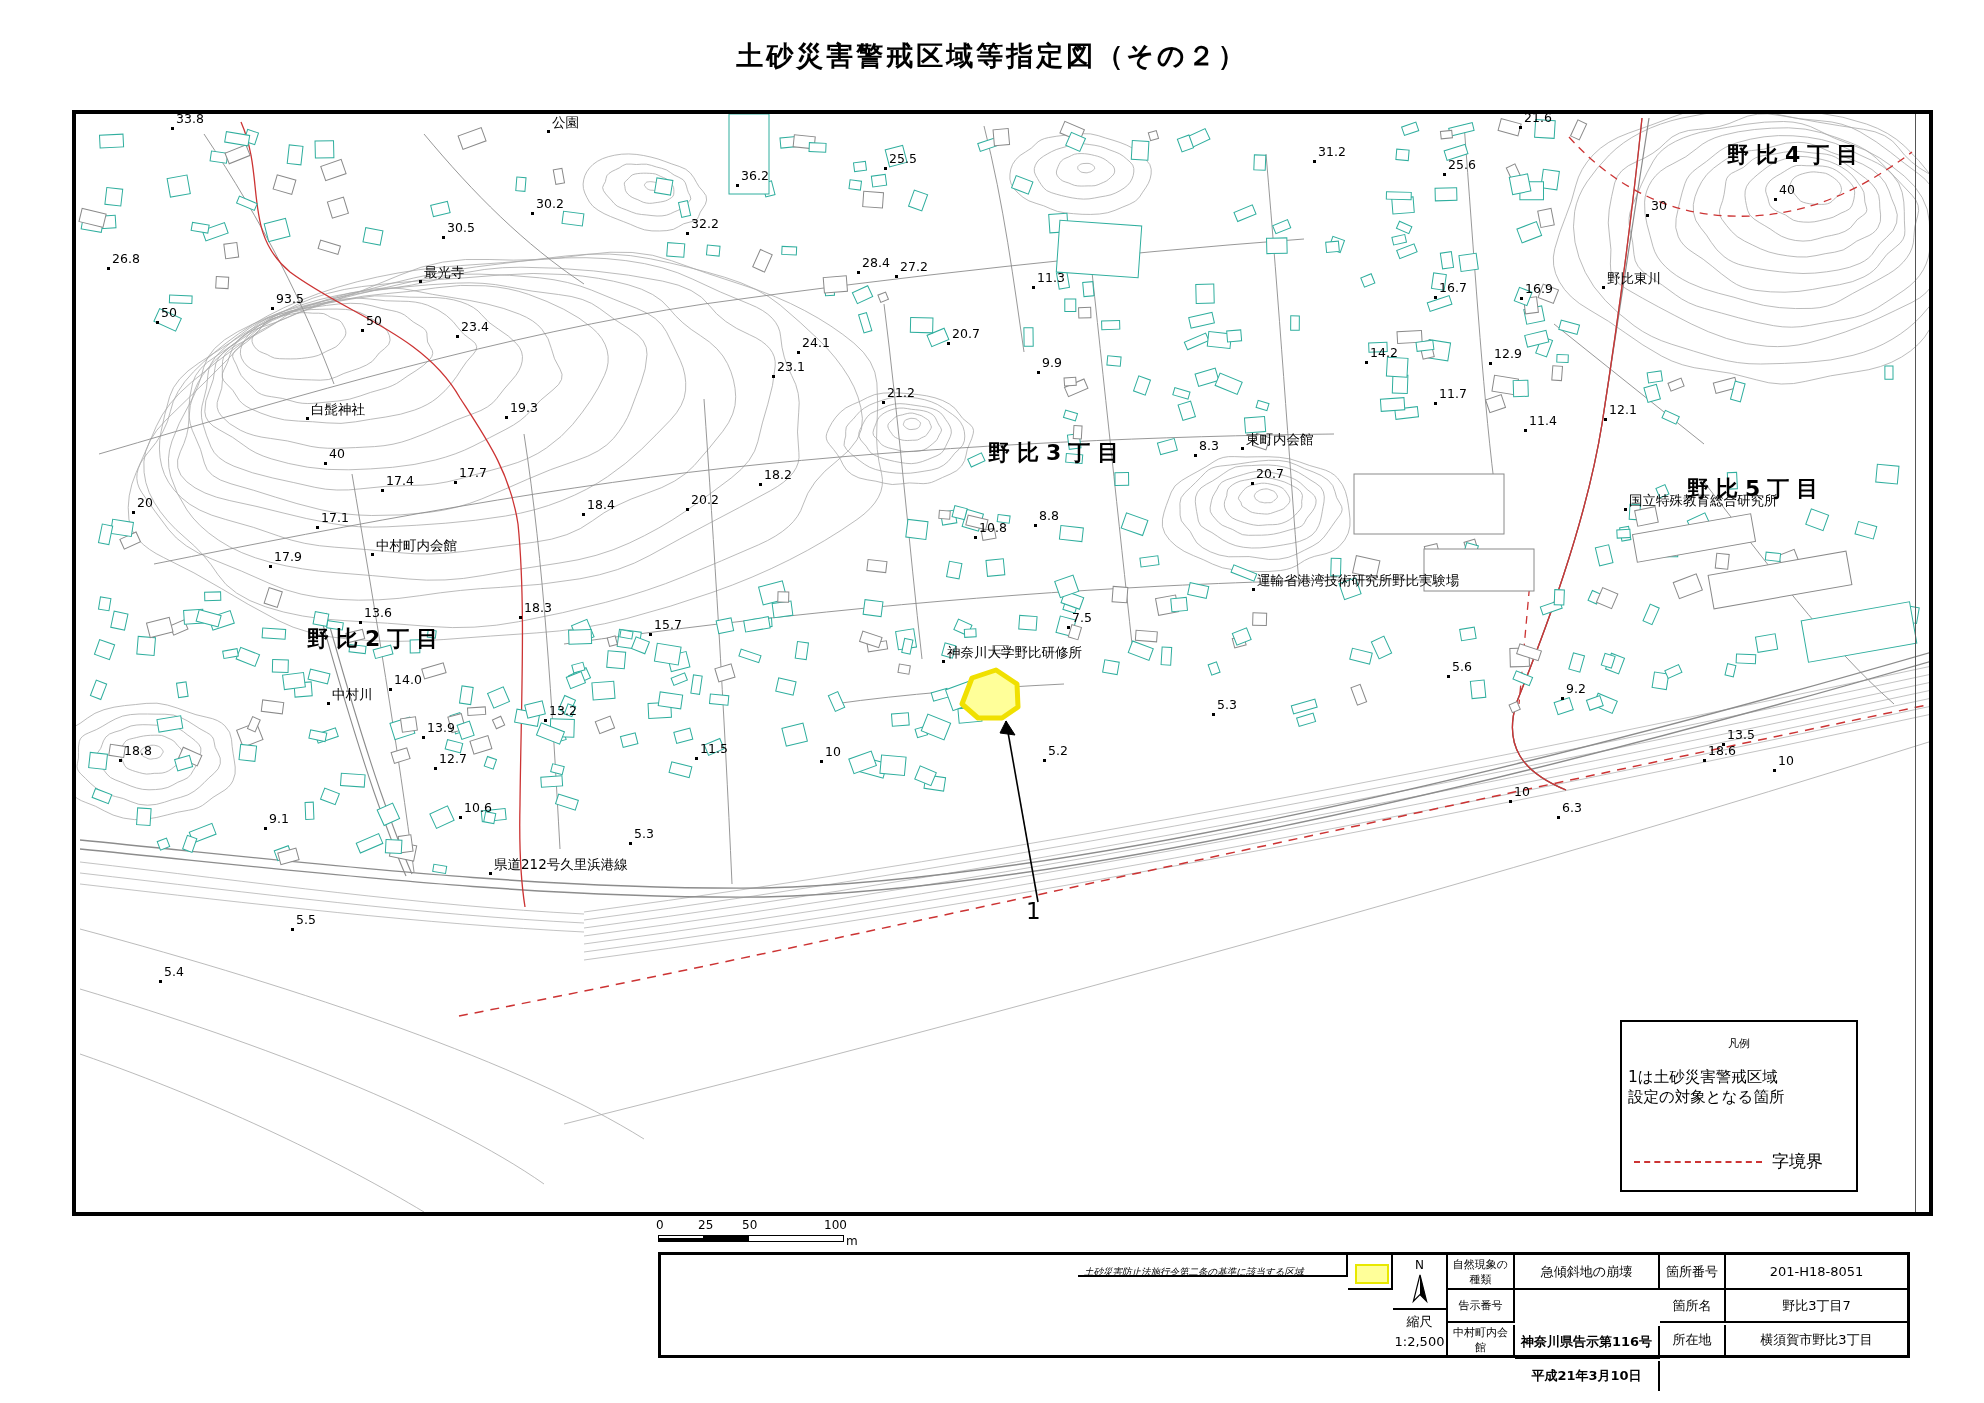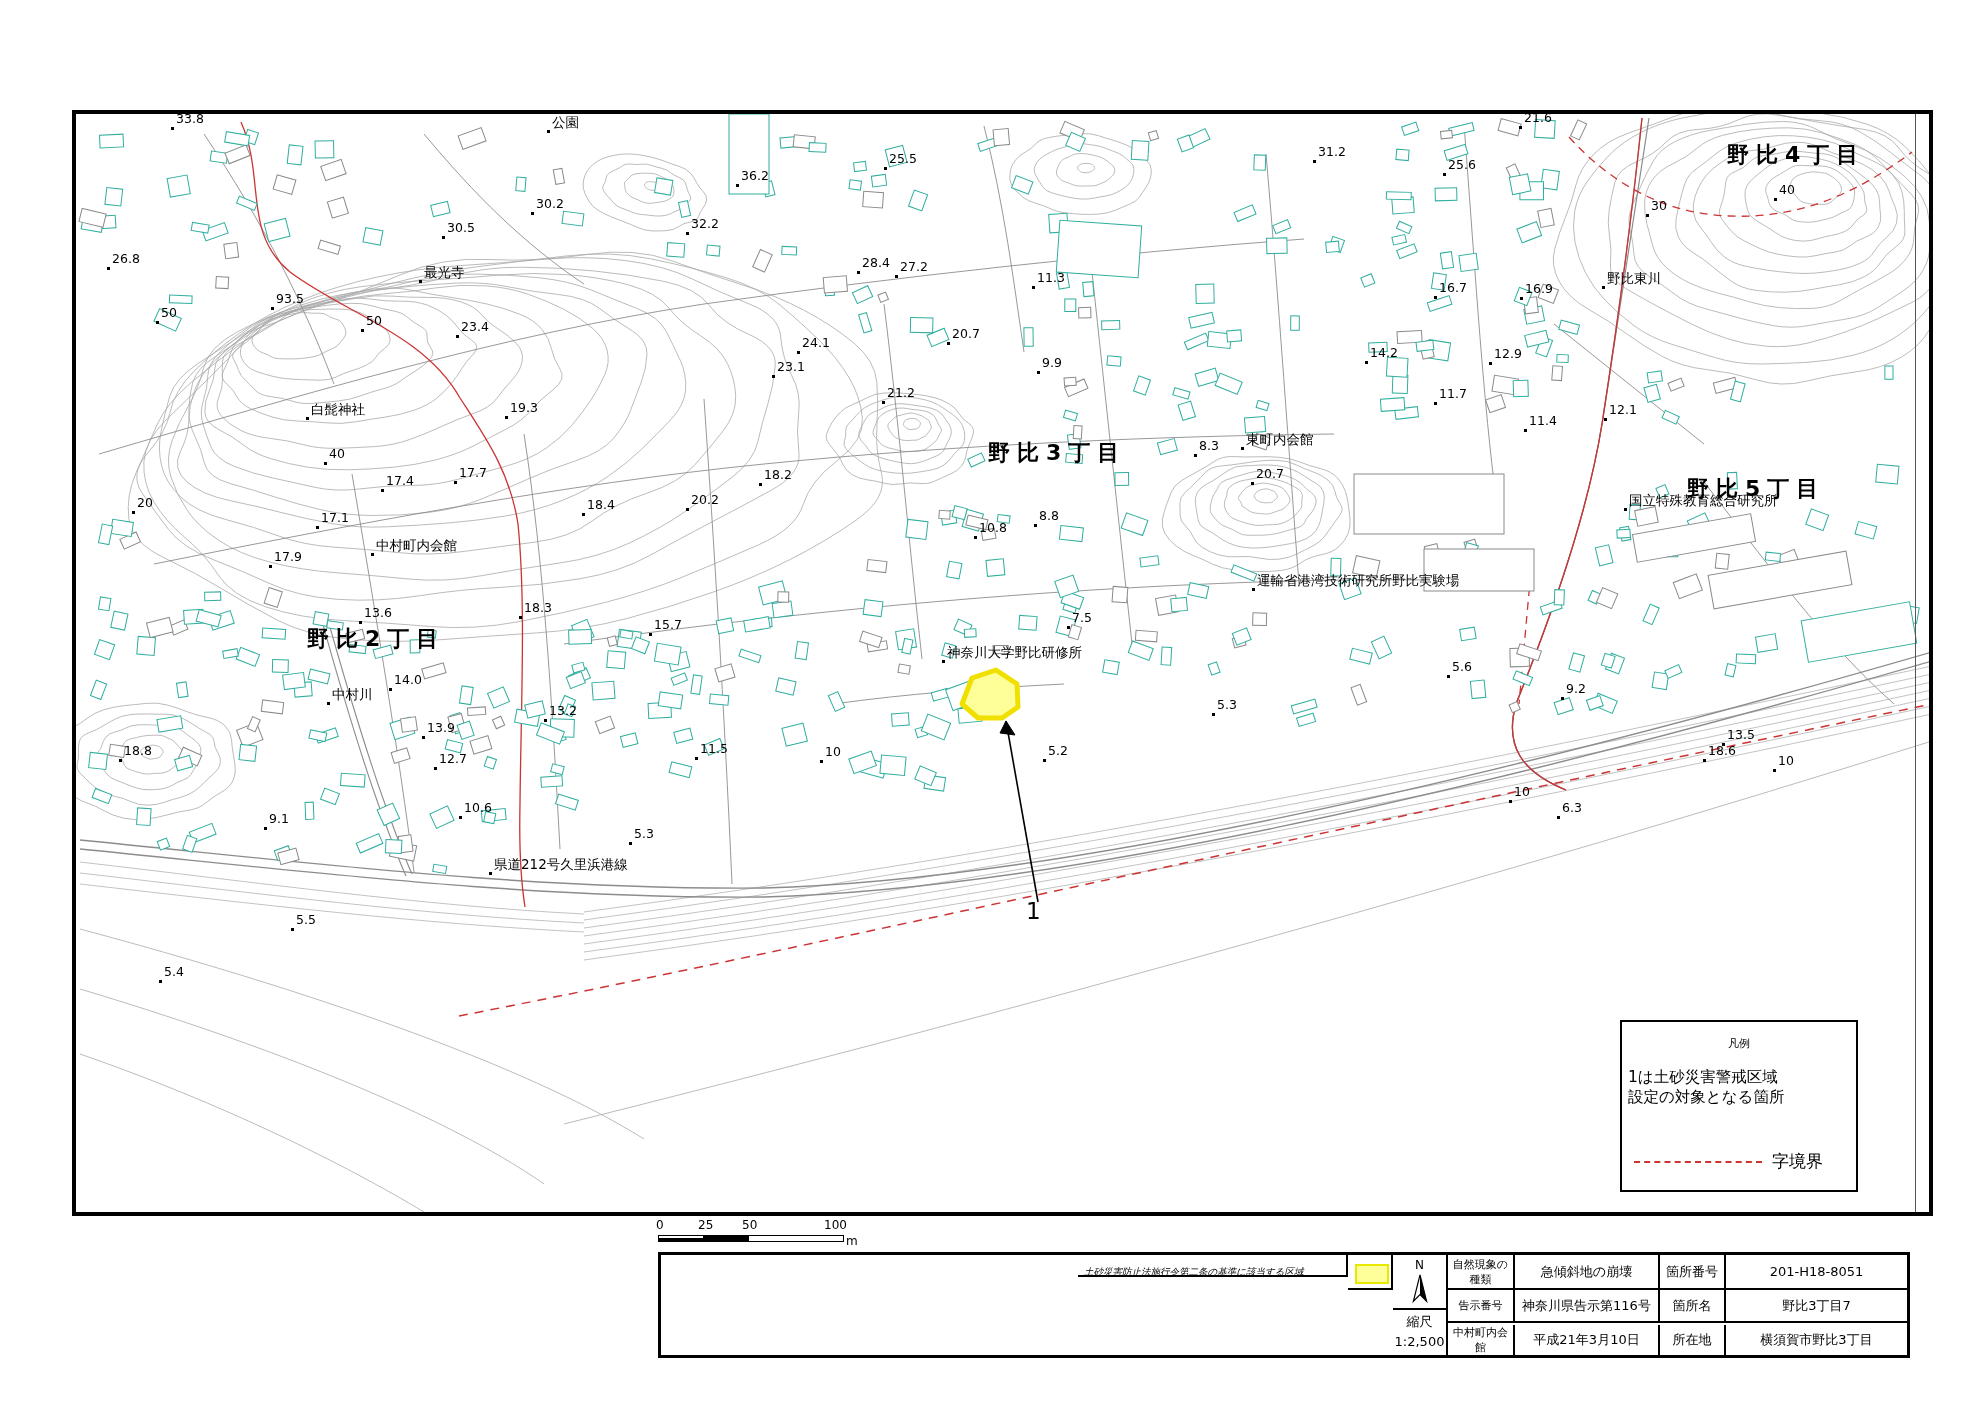--- a/index.html
+++ b/index.html
@@ -49,27 +49,28 @@
   .c-scale{left:732px;top:55px;width:55px;height:45px;border-right:2px solid #000;
            text-align:center;font-size:13px;padding-top:2px;line-height:20px;}
   .c-l1{left:787px;width:67px;border-right:2px solid #000;font-size:11px;text-align:center;}
   .c-v1{left:854px;width:145px;border-right:2px solid #000;font-size:13px;text-align:center;}
   .c-l2{left:999px;width:66px;border-right:2px solid #000;font-size:13px;text-align:center;}
   .c-v2{left:1065px;width:181px;font-size:13px;text-align:center;}
   .row0{top:0;height:35px;border-bottom:2px solid #000;}
   .row1{top:35px;height:33px;border-bottom:2px solid #000;}
   .row2{top:70px;height:30px;}
   .vmid{display:flex;align-items:center;justify-content:center;}
-  .bold{font-weight:normal;}
+  .bold{font-weight:bold;margin-top:36px;}
 </style>
 </head>
 <body>
 
 <div class="page">
 
+  <div class="page-title">土砂災害警戒区域等指定図（その２）</div>
 
   <div class="map-frame">
     <svg id="map-svg" width="1853" height="1098" viewBox="72 110 1853 1098">
         <path d="M872.9,378.9Q874.5,401 872.9,422.9Q871.3,444.8 877.5,469.4Q883.6,494 852.9,515.6Q822.2,537.3 785.7,555.7Q749.3,574.1 708,588.5Q666.8,603 622.9,614.5Q579,625.9 532.8,628.9Q486.7,631.9 439.9,635.5Q393.2,639.2 348.2,635.5Q303.2,631.8 273.2,616.1Q243.2,600.4 217.3,584.5Q191.4,568.7 159.6,553.5Q127.8,538.3 124.9,515.1Q121.9,491.8 132.2,468.5Q142.5,445.2 152.3,422.3Q162.2,399.4 187.4,378.3Q212.7,357.1 241.5,336.4Q270.3,315.7 312.8,302.4Q355.3,289.1 396,271Q436.8,253 485.1,255.5Q533.4,258 582.3,250.6Q631.3,243.3 667.5,256.7Q703.8,270 738.4,280.9Q773,291.8 800.7,306.6Q828.5,321.3 849.9,339.1Q871.2,356.8 872.9,378.9Z" fill="none" stroke="#a9a9a9" stroke-width="0.8"></path>
         <path d="M844.7,373Q856.5,392.5 858.4,414.3Q860.2,436.1 833.2,456.7Q806.1,477.3 799,500.9Q791.8,524.5 754.6,540.8Q717.4,557.1 680.4,572.3Q643.5,587.5 601.4,598.4Q559.4,609.3 514.6,617.7Q469.7,626.2 426.7,622.5Q383.7,618.9 340,616.6Q296.4,614.3 261.8,602.9Q227.3,591.4 214,570.7Q200.8,549.9 181.1,533.7Q161.5,517.4 150.1,498.2Q138.7,479.1 139.9,457.8Q141.1,436.5 162,416Q182.9,395.6 203.1,376Q223.2,356.4 243.5,334.4Q263.8,312.4 305.9,301Q348,289.6 388.7,279.1Q429.5,268.5 472.7,262.8Q515.8,257.2 561.6,252Q607.4,246.8 646.5,254.8Q685.6,262.7 720.5,273.2Q755.4,283.7 776.2,301.1Q796.9,318.5 814.9,335.9Q832.9,353.4 844.7,373Z" fill="none" stroke="#a9a9a9" stroke-width="0.8"></path>
         <path d="M787.7,371.5Q797.2,389 794.7,408.2Q792.2,427.5 794.9,448.6Q797.6,469.7 766.3,486.8Q734.9,503.9 705.3,519.3Q675.6,534.8 645.9,551.4Q616.2,568 575.9,574.8Q535.6,581.6 496.4,583.4Q457.2,585.3 415.8,591.7Q374.4,598.1 334.3,595.4Q294.1,592.7 266.1,579.7Q238,566.8 208.2,555.2Q178.4,543.5 164.5,525.4Q150.6,507.3 137.9,488.7Q125.3,470 143.8,448.9Q162.3,427.8 166.3,407.6Q170.3,387.4 189.4,367.9Q208.6,348.3 234.7,329.7Q260.9,311.1 296.6,296.4Q332.2,281.8 373.4,273Q414.6,264.2 456.3,261.6Q498,259 540.4,255.2Q582.8,251.5 621.8,256.6Q660.7,261.6 688.3,275Q715.8,288.4 745.5,300.1Q775.2,311.8 776.7,332.9Q778.3,354 787.7,371.5Z" fill="none" stroke="#a9a9a9" stroke-width="0.8"></path>
         <path d="M771.2,362.1Q769.5,381.6 763.8,400.2Q758,418.8 753.8,437.8Q749.6,456.8 727.2,474Q704.8,491.2 680.6,507.9Q656.4,524.6 625.2,539.1Q594,553.6 555,559.1Q516,564.7 478.2,571.6Q440.4,578.6 404.6,575Q368.7,571.4 333,568.8Q297.3,566.2 266.2,558.2Q235.2,550.1 214.6,536.2Q193.9,522.4 182.9,505.9Q171.8,489.4 166.7,472.2Q161.6,455 168,437Q174.3,419.1 184.6,401.6Q194.8,384.1 199.6,363.7Q204.5,343.3 233.5,327.8Q262.6,312.2 297.3,300.9Q332,289.6 370.2,286.1Q408.4,282.6 444.1,272.8Q479.9,263 516.9,263.2Q553.9,263.4 589.4,266.9Q624.9,270.3 658.6,277.1Q692.3,283.8 705.2,301.3Q718.1,318.9 745.5,330.7Q772.9,342.6 771.2,362.1Z" fill="none" stroke="#a9a9a9" stroke-width="0.8"></path>
         <path d="M723.5,359.7Q731.3,375.6 731.7,392.8Q732.1,410.1 718.8,427.3Q705.4,444.5 690.2,461.5Q675,478.6 642.7,489.3Q610.4,500 588.3,516.9Q566.3,533.7 530.4,538.2Q494.4,542.8 460.3,547.4Q426.1,552 394.4,548.6Q362.7,545.2 330.8,543.2Q298.9,541.1 274.7,532Q250.5,522.9 221.4,515.4Q192.4,507.8 177.2,493.5Q161.9,479.1 157.7,462.2Q153.5,445.2 157,427.8Q160.4,410.4 165.7,392.4Q171,374.5 194.8,359Q218.6,343.6 241.7,328.7Q264.9,313.7 293.4,300.5Q321.9,287.3 357.7,282.6Q393.4,278 427.1,276Q460.8,274.1 495.1,271.1Q529.3,268.1 562.6,270.6Q595.8,273 624.2,280.8Q652.7,288.6 664.9,304.1Q677.1,319.7 696.5,331.7Q715.8,343.8 723.5,359.7Z" fill="none" stroke="#a9a9a9" stroke-width="0.8"></path>
         <path d="M676.3,356.5Q682.8,370.7 681.6,386.1Q680.4,401.4 666.3,416.2Q652.1,431 637.6,445.2Q623,459.4 603.5,472.7Q584,486.1 558,496.5Q531.9,507 501.6,512Q471.3,516.9 441.8,519.2Q412.3,521.5 382.9,522.8Q353.6,524.2 327.7,519.5Q301.8,514.9 278,508.7Q254.1,502.4 225.8,496.6Q197.6,490.7 182.8,477.8Q168,464.9 176.3,447.8Q184.7,430.8 184.8,416.2Q184.9,401.7 190.5,386.5Q196.2,371.2 210.9,356.6Q225.6,341.9 245.3,328Q265,314 294.5,305.7Q324.1,297.5 353.2,290.4Q382.3,283.4 413,276.4Q443.8,269.5 474.9,270.1Q506,270.7 535.6,273.8Q565.2,277 587.5,286.1Q609.7,295.3 632.3,304.2Q655,313.1 662.4,327.7Q669.8,342.3 676.3,356.5Z" fill="none" stroke="#a9a9a9" stroke-width="0.8"></path>
         <path d="M643,350.4Q642.4,364.9 637,378.8Q631.6,392.7 626.5,406.6Q621.3,420.4 609.6,434.3Q597.8,448.2 571.6,456.8Q545.4,465.4 523.7,475.2Q502.1,484.9 477.8,494.9Q453.5,504.9 424.7,508.4Q395.9,511.9 367.7,511.5Q339.6,511.2 315.9,505.5Q292.3,499.9 271.3,493.1Q250.4,486.2 227,479.8Q203.5,473.3 200.4,459.1Q197.3,445 191,432.5Q184.7,420.1 184.8,406.5Q184.9,393 188.7,378.6Q192.6,364.2 212.2,352.1Q231.8,339.9 246.4,326Q261,312.1 288.5,304.7Q316,297.4 343,291.6Q370,285.8 397.4,283.2Q424.8,280.5 452.4,279.1Q480,277.8 503.6,282.7Q527.3,287.6 554.4,290.5Q581.4,293.4 595.6,304.5Q609.8,315.6 626.7,325.8Q643.6,336 643,350.4Z" fill="none" stroke="#a9a9a9" stroke-width="0.8"></path>

